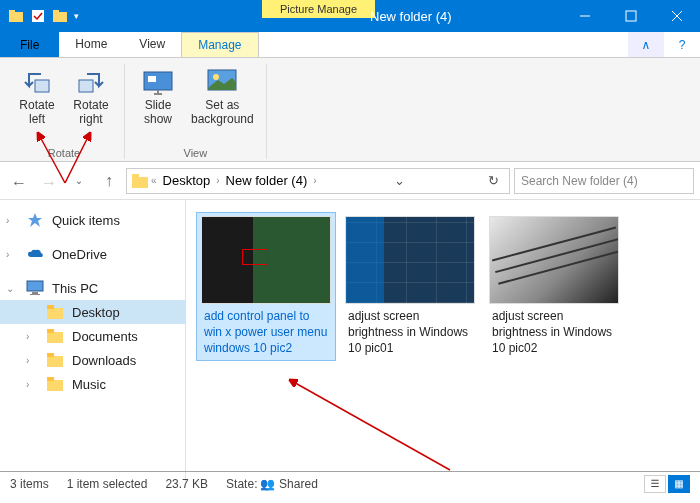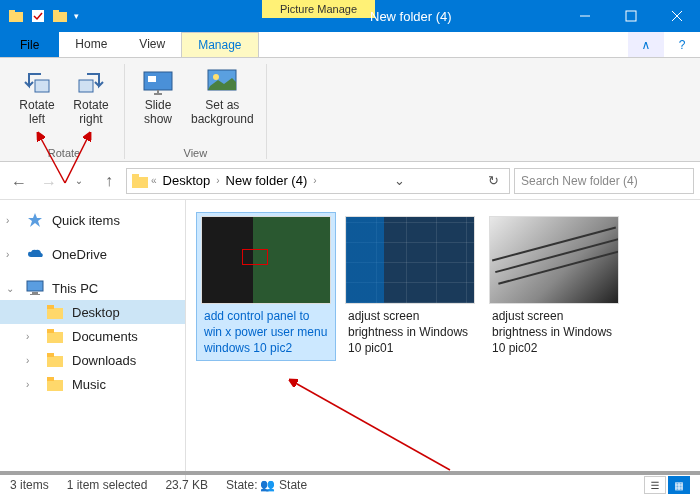--- a/index.html
+++ b/index.html
@@ -45,21 +45,21 @@
 .sb-icon { width: 18px; height: 18px; display: flex; align-items: center; justify-content: center; }
 .sb-sep { height: 10px; }
 
 .files { flex: 1; padding: 12px 10px; display: flex; gap: 18px; align-items: flex-start; overflow: hidden; }
 .file { width: 140px; display: flex; flex-direction: column; align-items: center; cursor: pointer; padding: 4px; }
 .file.selected { background: #cce8ff; border: 1px solid #88c0f0; padding: 3px; }
 .thumb { width: 130px; height: 88px; background: #333; border: 1px solid #ddd; position: relative; overflow: hidden; }
 .fname { font-size: 12px; color: #222; text-align: left; margin-top: 4px; line-height: 1.35; width: 100%; padding: 0 4px; }
 .file.selected .fname { color: #0066cc; }
 
-.statusbar { height: 24px; border-top: 4px solid #a3a3a3; display: flex; align-items: center; padding: 0 10px; font-size: 12px; color: #444; gap: 18px; position: absolute; bottom: 8px; left: 0; right: 0; }
+.statusbar { height: 24px; border-top: 1px solid #a3a3a3; display: flex; align-items: center; padding: 0 10px; font-size: 12px; color: #444; gap: 18px; position: absolute; bottom: 8px; left: 0; right: 0; }
 .st-spacer { flex: 1; }
 .st-views { display: flex; gap: 2px; }
 .st-view { width: 22px; height: 18px; border: 1px solid #ccc; display: flex; align-items: center; justify-content: center; font-size: 10px; }
 .st-view.active { background: #0078d7; color: #fff; border-color: #0078d7; }
 
 .annot-arrow { position: absolute; pointer-events: none; stroke: #c00; fill: #c00; }
 
 
 .th1 { background: linear-gradient(90deg, #1a1a1a 40%, #2a5830 40%); }
 .th1::after { content:""; position:absolute; left:40px; top:32px; width:24px; height:14px; border:1px solid #d00; }
@@ -302,21 +302,21 @@
   </div>
 </div>
 
 <div class="statusbar">
   <span>3 items</span>
   <span>1 item selected</span>
   <span>23.7 KB</span>
   <span>
     <span>State:</span>
     <span>👥</span>
-    <span>State</span>
+    <span>Shared</span>
   </span>
   <div class="st-spacer"></div>
   <div class="st-views">
     <div class="st-view">☰</div>
     <div class="st-view active">▦</div>
   </div>
 </div>
 
 <svg class="annot-arrow" style="left:30px;top:128px" width="70" height="60">
   <defs>

